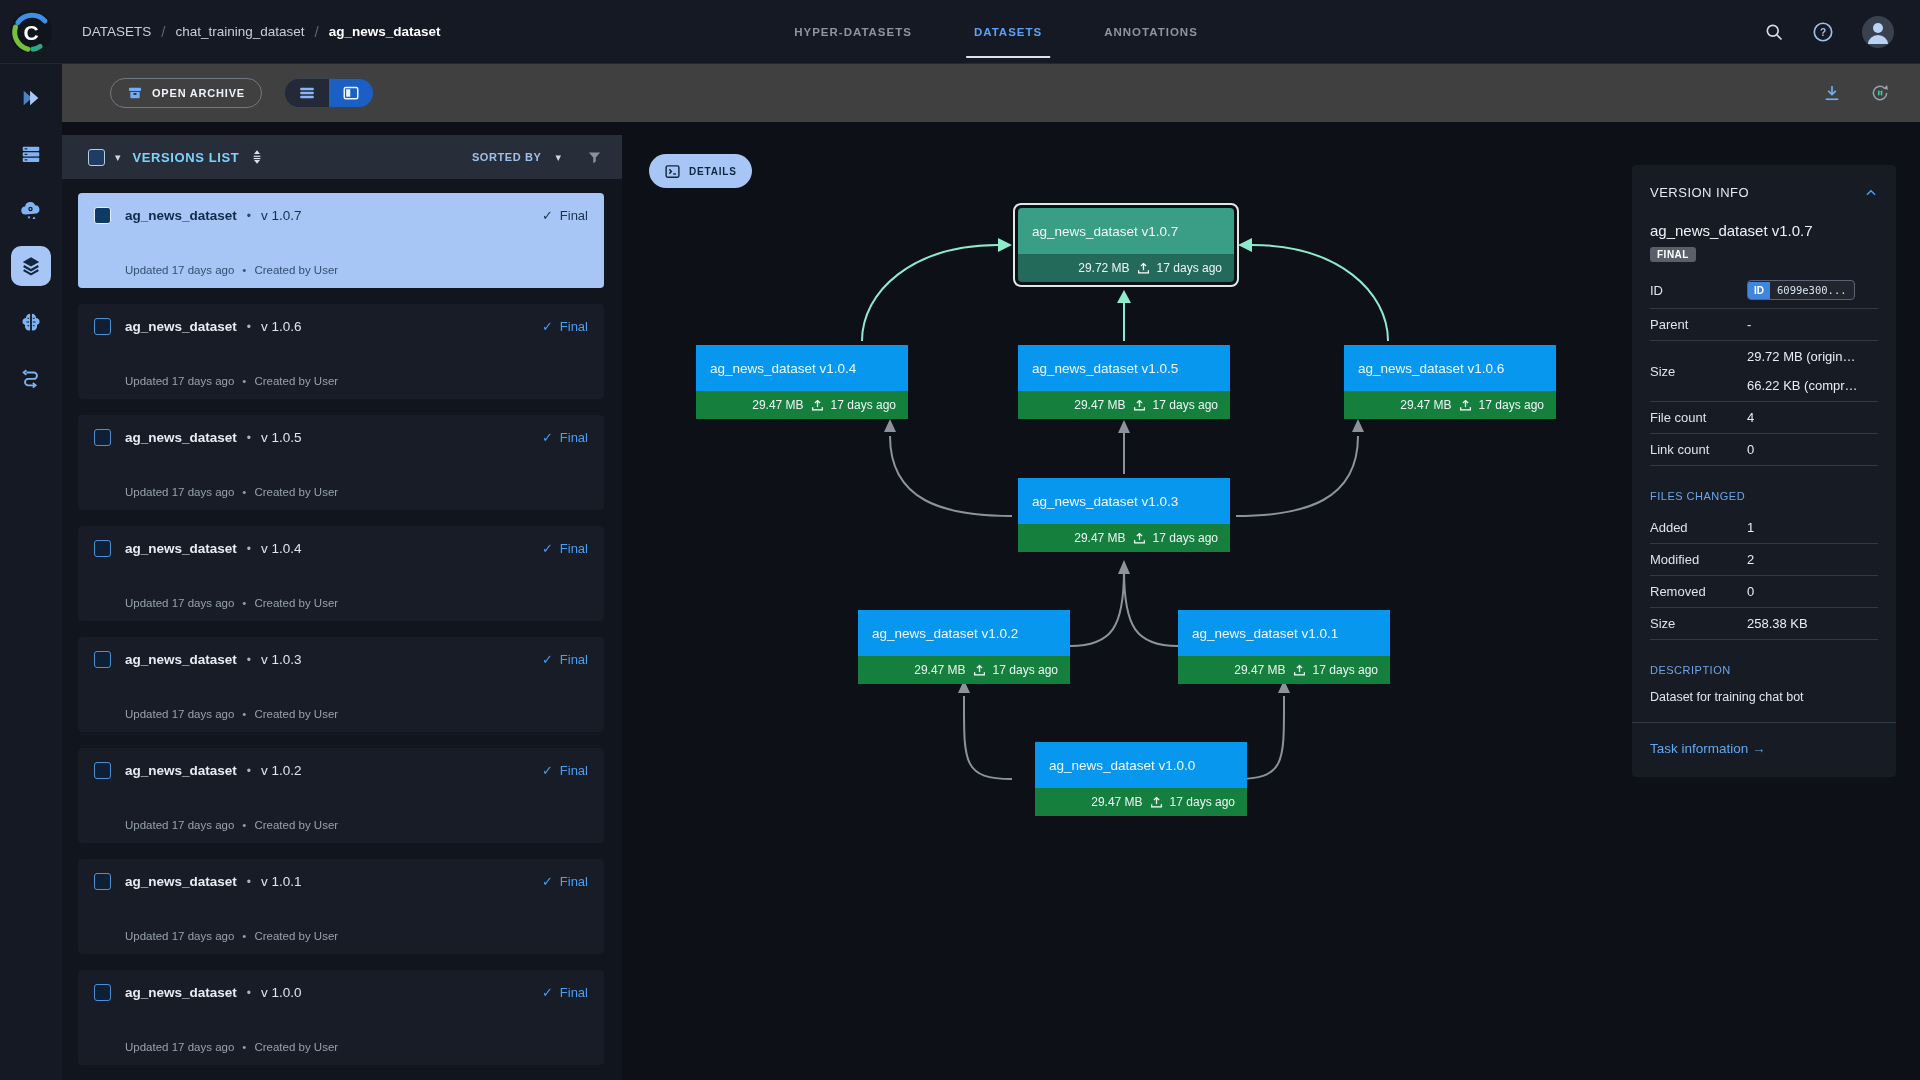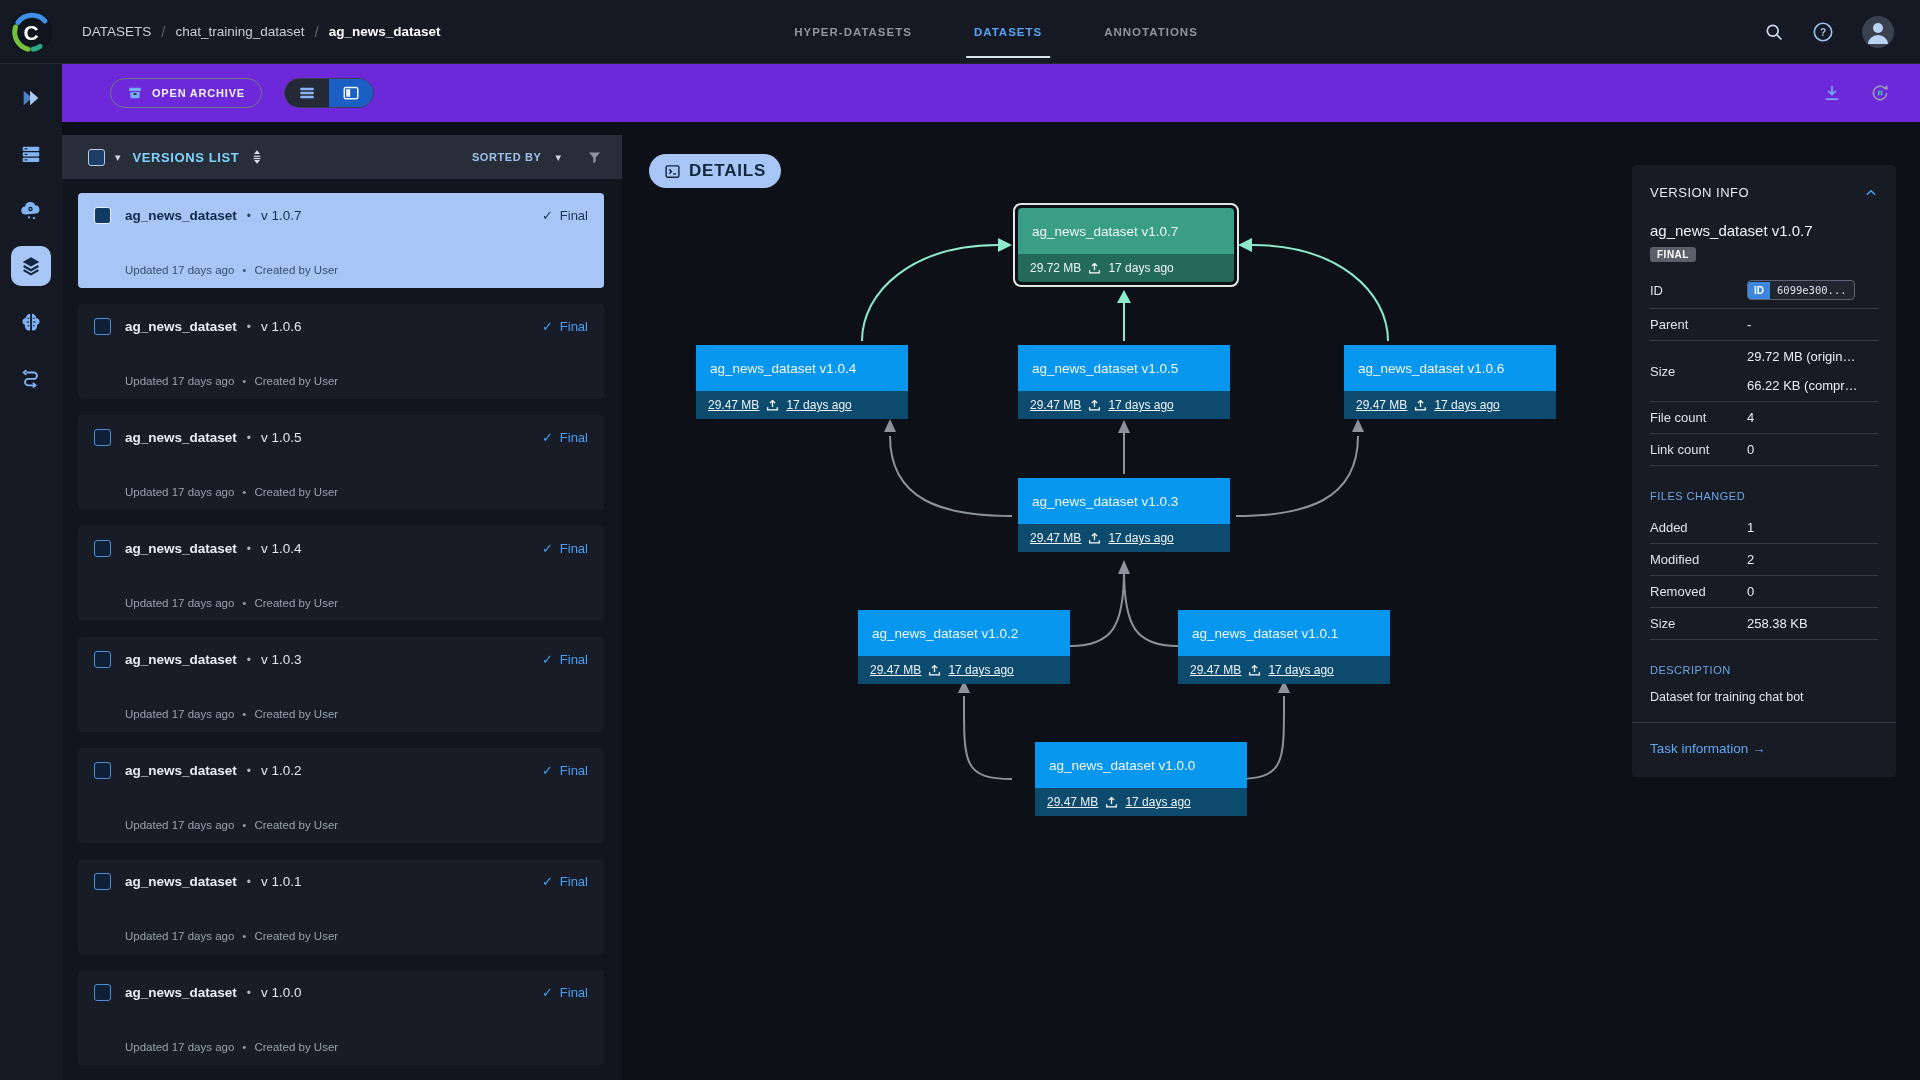--- a/index.html
+++ b/index.html
@@ -23,21 +23,21 @@
 
   
   .rail { position:absolute; top:64px; left:0; width:62px; bottom:0; background:#151923;
     display:flex; flex-direction:column; align-items:center; padding-top:14px; gap:16px; z-index:20; }
   .rail-item { width:40px; height:40px; display:flex; align-items:center; justify-content:center;
     border-radius:10px; cursor:pointer; }
   .rail-item.active { background:#a7c6f5; }
 
   
   .toolbar { position:absolute; top:64px; left:62px; right:0; height:58px; display:flex;
-    align-items:center; padding:0 30px 0 48px; background:#6d28d9; }
+    align-items:center; padding:0 30px 0 48px; background:#404040; }
   .btn-open-archive { display:flex; align-items:center; gap:9px; height:30px; padding:0 16px;
     border:1px solid #6f7883; border-radius:16px; background:transparent; color:#eef3f9;
     font-size:11px; font-weight:bold; letter-spacing:.8px; cursor:pointer; font-family:inherit; }
   .view-toggle { display:flex; margin-left:22px; border-radius:16px; overflow:hidden; height:30px;
     border:1px solid #3a4250; }
   .view-seg { width:44px; display:flex; align-items:center; justify-content:center; cursor:pointer; background:#232936; }
   .view-seg.active { background:#1b5fc5; }
   .toolbar-right { margin-left:auto; display:flex; align-items:center; gap:28px; }
   .tool-icon { cursor:pointer; display:flex; }
 
@@ -68,27 +68,27 @@
   .vrow.selected .vrow-version { color:#12304f; }
   .vrow.selected .vrow-bullet { color:#2c4a68; }
   .vrow.selected .vrow-status { color:#1b3350; }
   .vrow.selected .vrow-sub { color:#33506e; }
   .vrow.selected .cbx { border-color:#e8eef6; background:#0e3a63; }
 
   
   .graph-area { position:absolute; top:122px; left:622px; right:287px; bottom:0; background:#0d1016; }
   .btn-details { position:absolute; left:27px; top:32px; display:flex; align-items:center; gap:8px;
     height:34px; padding:0 15px; border-radius:17px; background:#a7c6f5; color:#10263f;
-    font-size:17px; font-weight:bold; letter-spacing:.8px; border:none; cursor:pointer; font-family:inherit; z-index:5; }
+    font-size:10px; font-weight:bold; letter-spacing:.8px; border:none; cursor:pointer; font-family:inherit; z-index:5; }
   .edges { position:absolute; left:0; top:0; z-index:1; }
   .node { position:absolute; width:212px; height:74px; border-radius:0; overflow:hidden; z-index:2; cursor:pointer; }
   .node-head { height:46px; display:flex; align-items:center; padding:0 14px; font-size:13.5px; color:#f2f7fb; }
-  .node-foot { height:28px; display:flex; align-items:center; gap:7px; padding:0 12px; font-size:12px; color:#eef4f8; }
+  .node-foot { height:28px; display:flex; align-items:center; gap:7px; padding:0 12px; font-size:12px; color:#eef4f8;justify-content:flex-end; }
   .node.blue .node-head { background:#0897ee; }
-  .node.blue .node-foot { background:#0c4a6e;text-decoration:underline; }
+  .node.blue .node-foot { background:#15803d; }
   .node.selected { width:auto; height:auto; border:2px solid #dfe9e4; border-radius:8px; padding:3px;
     background:#0c0f16; overflow:visible; }
   .node.selected .node-inner { width:216px; border-radius:4px; overflow:hidden; }
   .node.selected .node-head { background:#399e85; }
   .node.selected .node-foot { background:#246a5b; }
 
   
   .info-card { position:absolute; top:165px; right:24px; width:264px; background:#161b24;
     border-radius:4px; padding:20px 18px 16px 18px; z-index:10; }
   .info-head { display:flex; align-items:center; }

